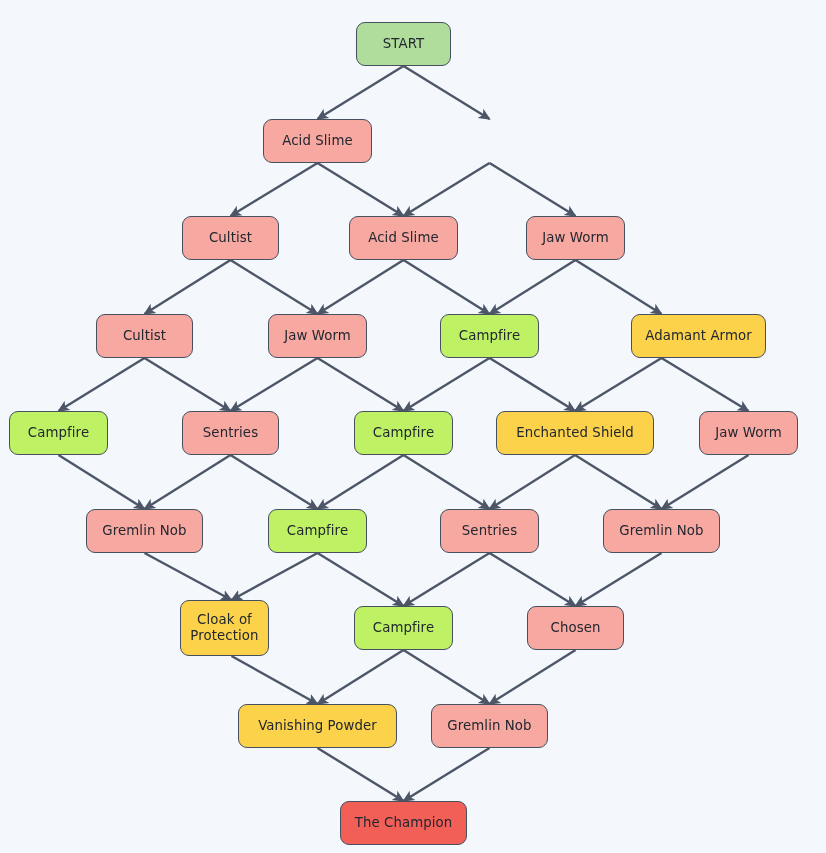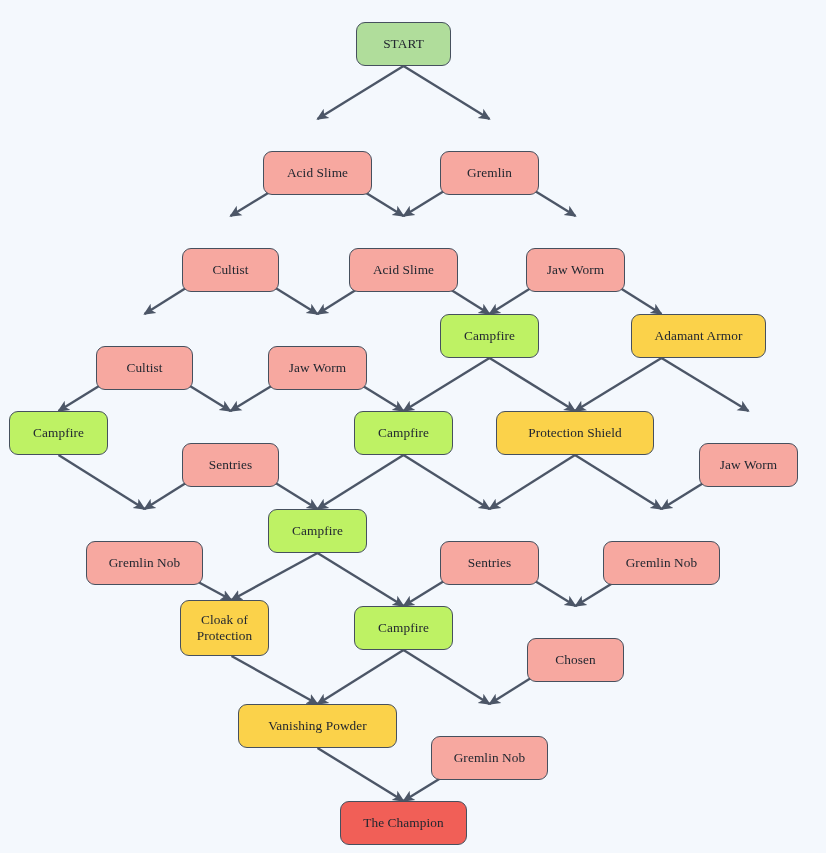--- a/index.html
+++ b/index.html
@@ -41,24 +41,23 @@
     display: flex;
     align-items: center;
     justify-content: center;
     text-align: center;
     font-size: 13.3px;
     color: #222730;
     line-height: 1.22;
     letter-spacing: 0.1px;
     padding: 0 12px;
     white-space: pre-line;
-    font-family: Liberation Serif, serif;
   }
   .node.start   { background: #b0dd9b; }
-  .node.enemy   { background: #f7a8a0; margin-top: 32px; }
+  .node.enemy   { background: #f7a8a0; }
   .node.rest    { background: #bef264; }
   .node.relic   { background: #fbd24a; }
   .node.boss    { background: #f15f57; }
 </style>
 </head>
 <body>
 
 <div id="diagram-root">
   <svg id="edge-layer" viewBox="0 0 826 853" xmlns="http://www.w3.org/2000/svg">
       <defs>
@@ -103,32 +102,31 @@
       <line x1="231.5" y1="656" x2="317.5" y2="704" stroke="#4c5667" stroke-width="2.4" stroke-linecap="butt" marker-end="url(#arrowhead)"></line>
       <line x1="403.5" y1="650" x2="317.5" y2="704" stroke="#4c5667" stroke-width="2.4" stroke-linecap="butt" marker-end="url(#arrowhead)"></line>
       <line x1="403.5" y1="650" x2="489.5" y2="704" stroke="#4c5667" stroke-width="2.4" stroke-linecap="butt" marker-end="url(#arrowhead)"></line>
       <line x1="575.5" y1="650" x2="489.5" y2="704" stroke="#4c5667" stroke-width="2.4" stroke-linecap="butt" marker-end="url(#arrowhead)"></line>
       <line x1="317.5" y1="748" x2="403.5" y2="801" stroke="#4c5667" stroke-width="2.4" stroke-linecap="butt" marker-end="url(#arrowhead)"></line>
       <line x1="489.5" y1="748" x2="403.5" y2="801" stroke="#4c5667" stroke-width="2.4" stroke-linecap="butt" marker-end="url(#arrowhead)"></line>
     </svg>
   <div id="node-layer">
       <div class="node start" style="left: 356px; top: 22px; width: 95px; height: 44px;">START</div>
       <div class="node enemy" style="left: 263px; top: 119px; width: 109px; height: 44px;">Acid Slime</div>
-      <div class="node enemy" style="left: 440px; top: 119px; width: 99px; height: 44px;">Gremlin</div>
       <div class="node enemy" style="left: 182px; top: 216px; width: 97px; height: 44px;">Cultist</div>
       <div class="node enemy" style="left: 349px; top: 216px; width: 109px; height: 44px;">Acid Slime</div>
       <div class="node enemy" style="left: 526px; top: 216px; width: 99px; height: 44px;">Jaw Worm</div>
       <div class="node enemy" style="left: 96px; top: 314px; width: 97px; height: 44px;">Cultist</div>
       <div class="node enemy" style="left: 268px; top: 314px; width: 99px; height: 44px;">Jaw Worm</div>
       <div class="node rest" style="left: 440px; top: 314px; width: 99px; height: 44px;">Campfire</div>
       <div class="node relic" style="left: 594px; top: 314px; width: 135px; height: 44px; margin-left: 37px;">Adamant Armor</div>
       <div class="node rest" style="left: 9px; top: 411px; width: 99px; height: 44px;">Campfire</div>
       <div class="node enemy" style="left: 182px; top: 411px; width: 97px; height: 44px;">Sentries</div>
       <div class="node rest" style="left: 354px; top: 411px; width: 99px; height: 44px;">Campfire</div>
-      <div class="node relic" style="left: 496px; top: 411px; width: 158px; height: 44px;">Protection Shield</div>
+      <div class="node relic" style="left: 496px; top: 411px; width: 158px; height: 44px;">Enchanted Shield</div>
       <div class="node enemy" style="left: 699px; top: 411px; width: 99px; height: 44px;">Jaw Worm</div>
       <div class="node enemy" style="left: 86px; top: 509px; width: 117px; height: 44px;">Gremlin Nob</div>
       <div class="node rest" style="left: 268px; top: 509px; width: 99px; height: 44px;">Campfire</div>
       <div class="node enemy" style="left: 440px; top: 509px; width: 99px; height: 44px;">Sentries</div>
       <div class="node enemy" style="left: 603px; top: 509px; width: 117px; height: 44px;">Gremlin Nob</div>
       <div class="node relic" style="left: 180px; top: 600px; width: 89px; height: 56px;">Cloak of
 Protection</div>
       <div class="node rest" style="left: 354px; top: 606px; width: 99px; height: 44px;">Campfire</div>
       <div class="node relic" style="left: 238px; top: 704px; width: 159px; height: 44px;">Vanishing Powder</div>
       <div class="node enemy" style="left: 527px; top: 606px; width: 97px; height: 44px;">Chosen</div>

